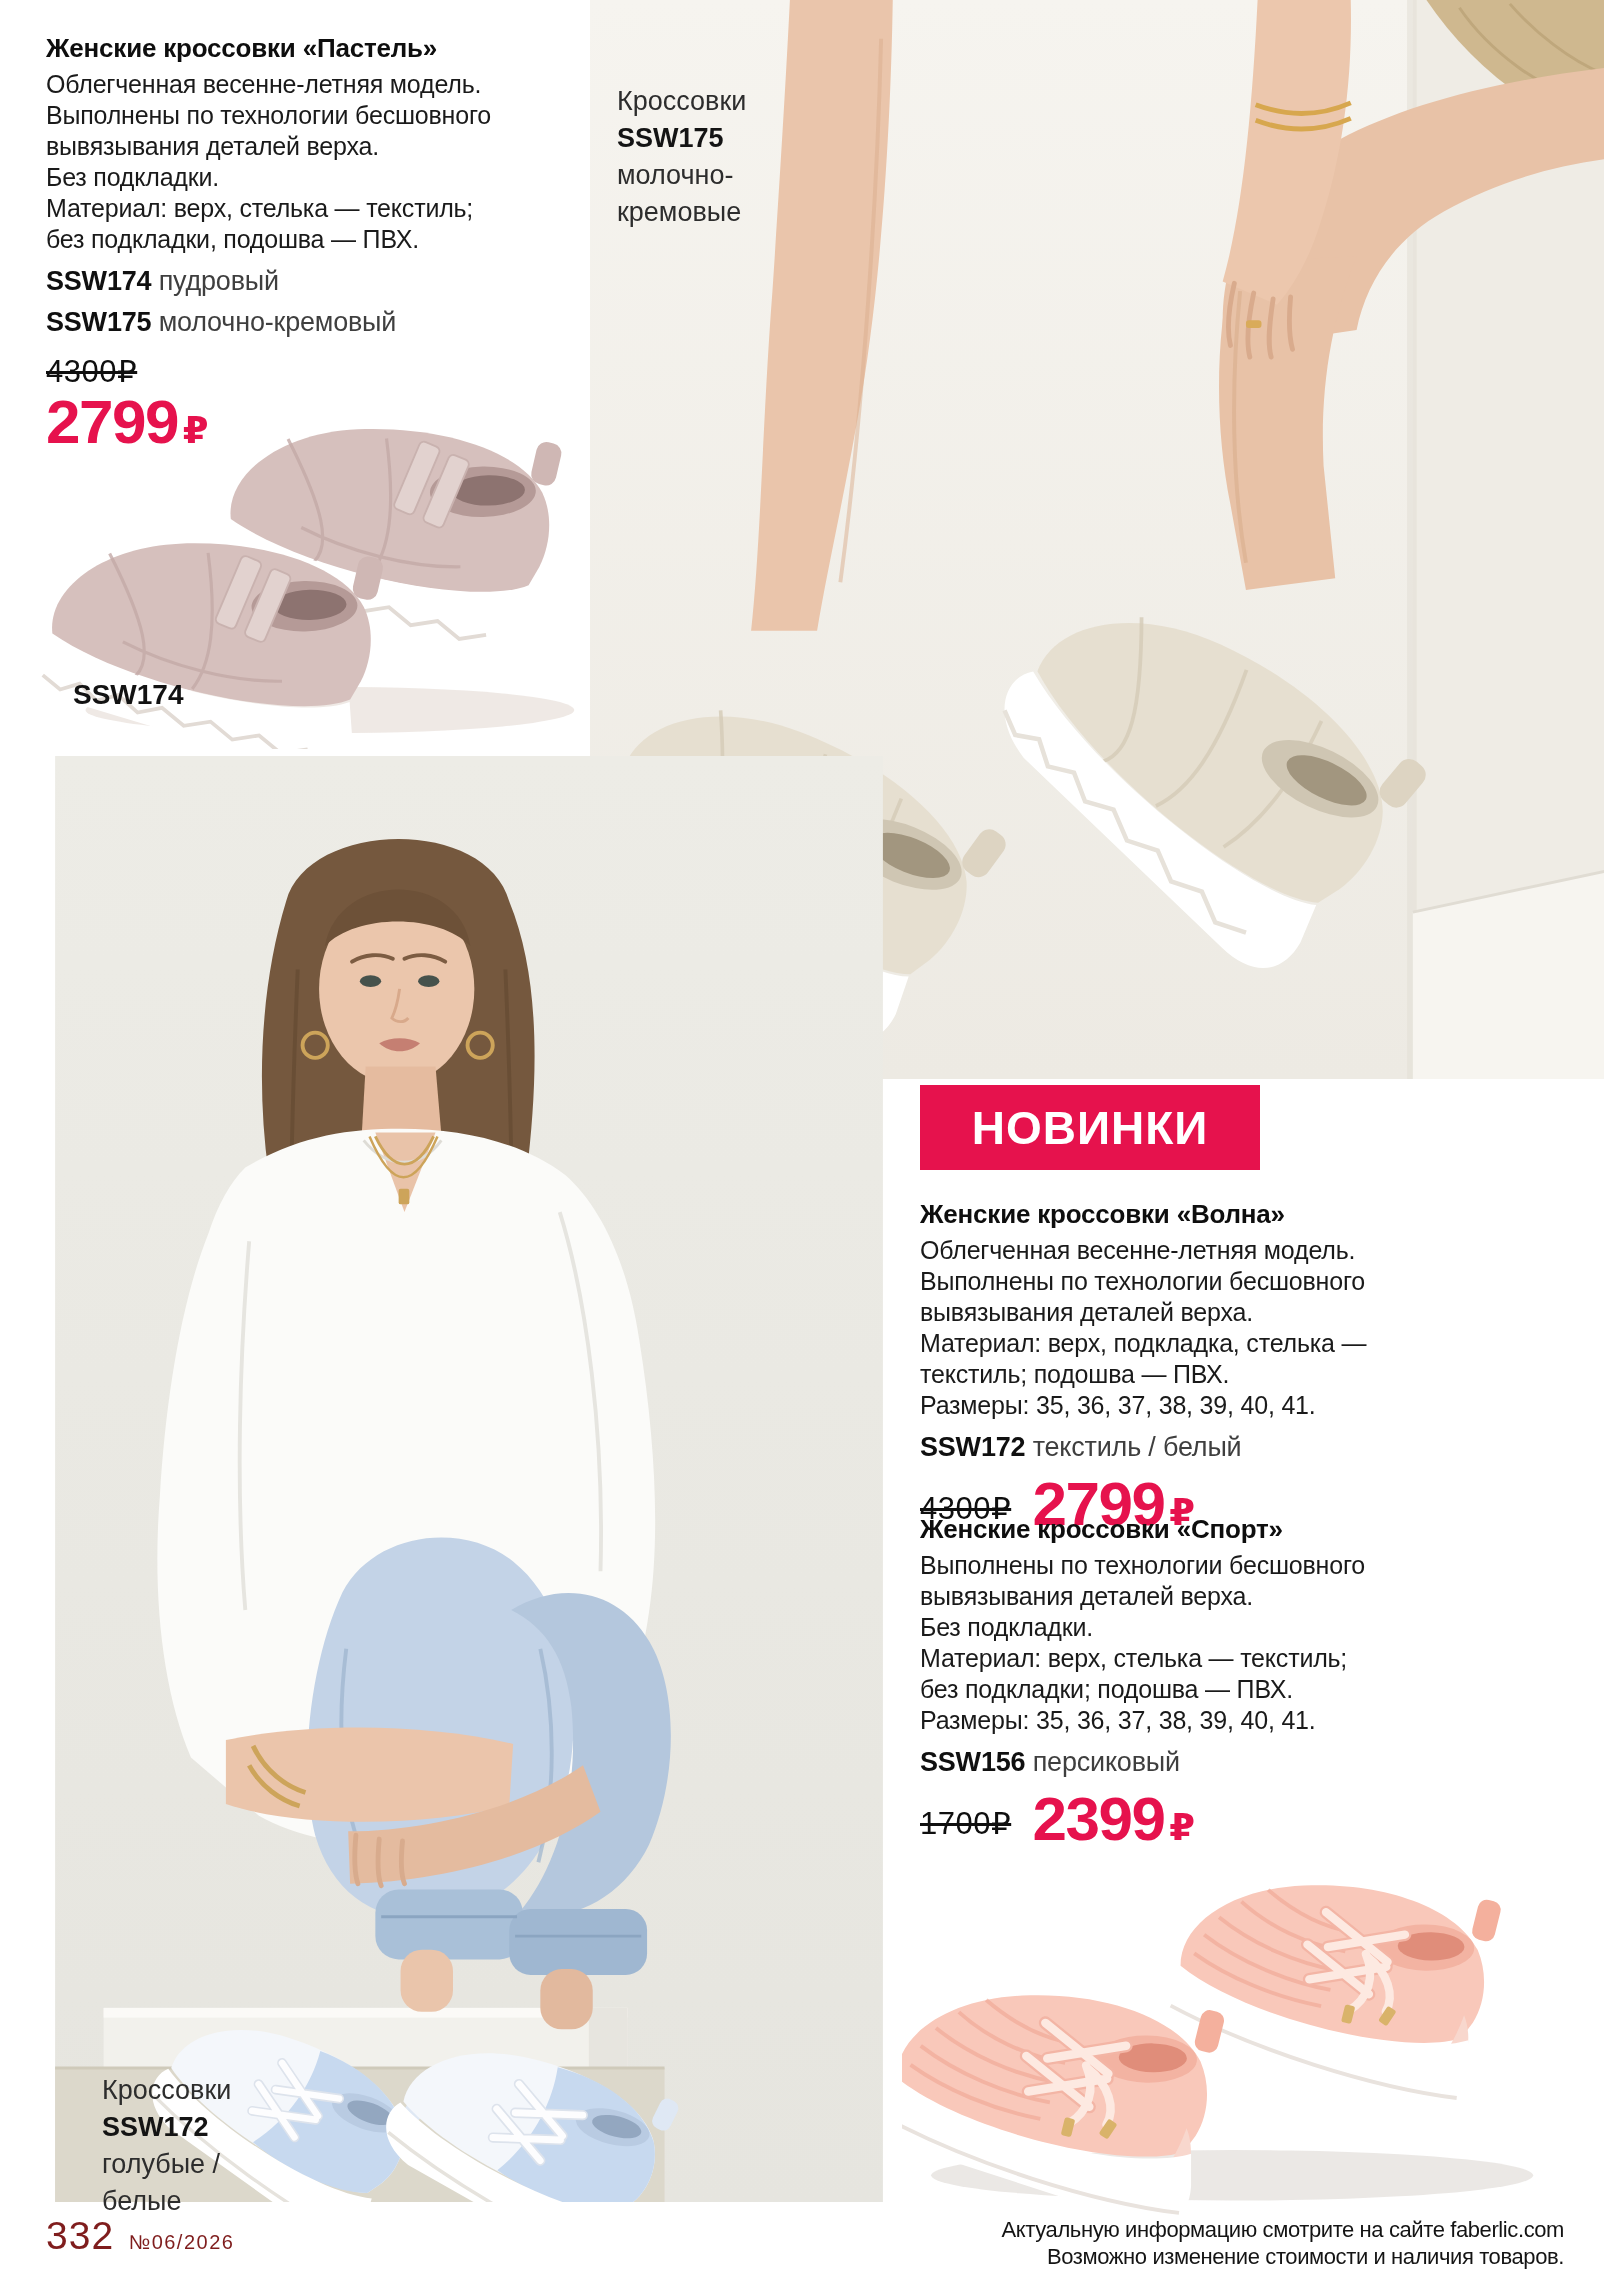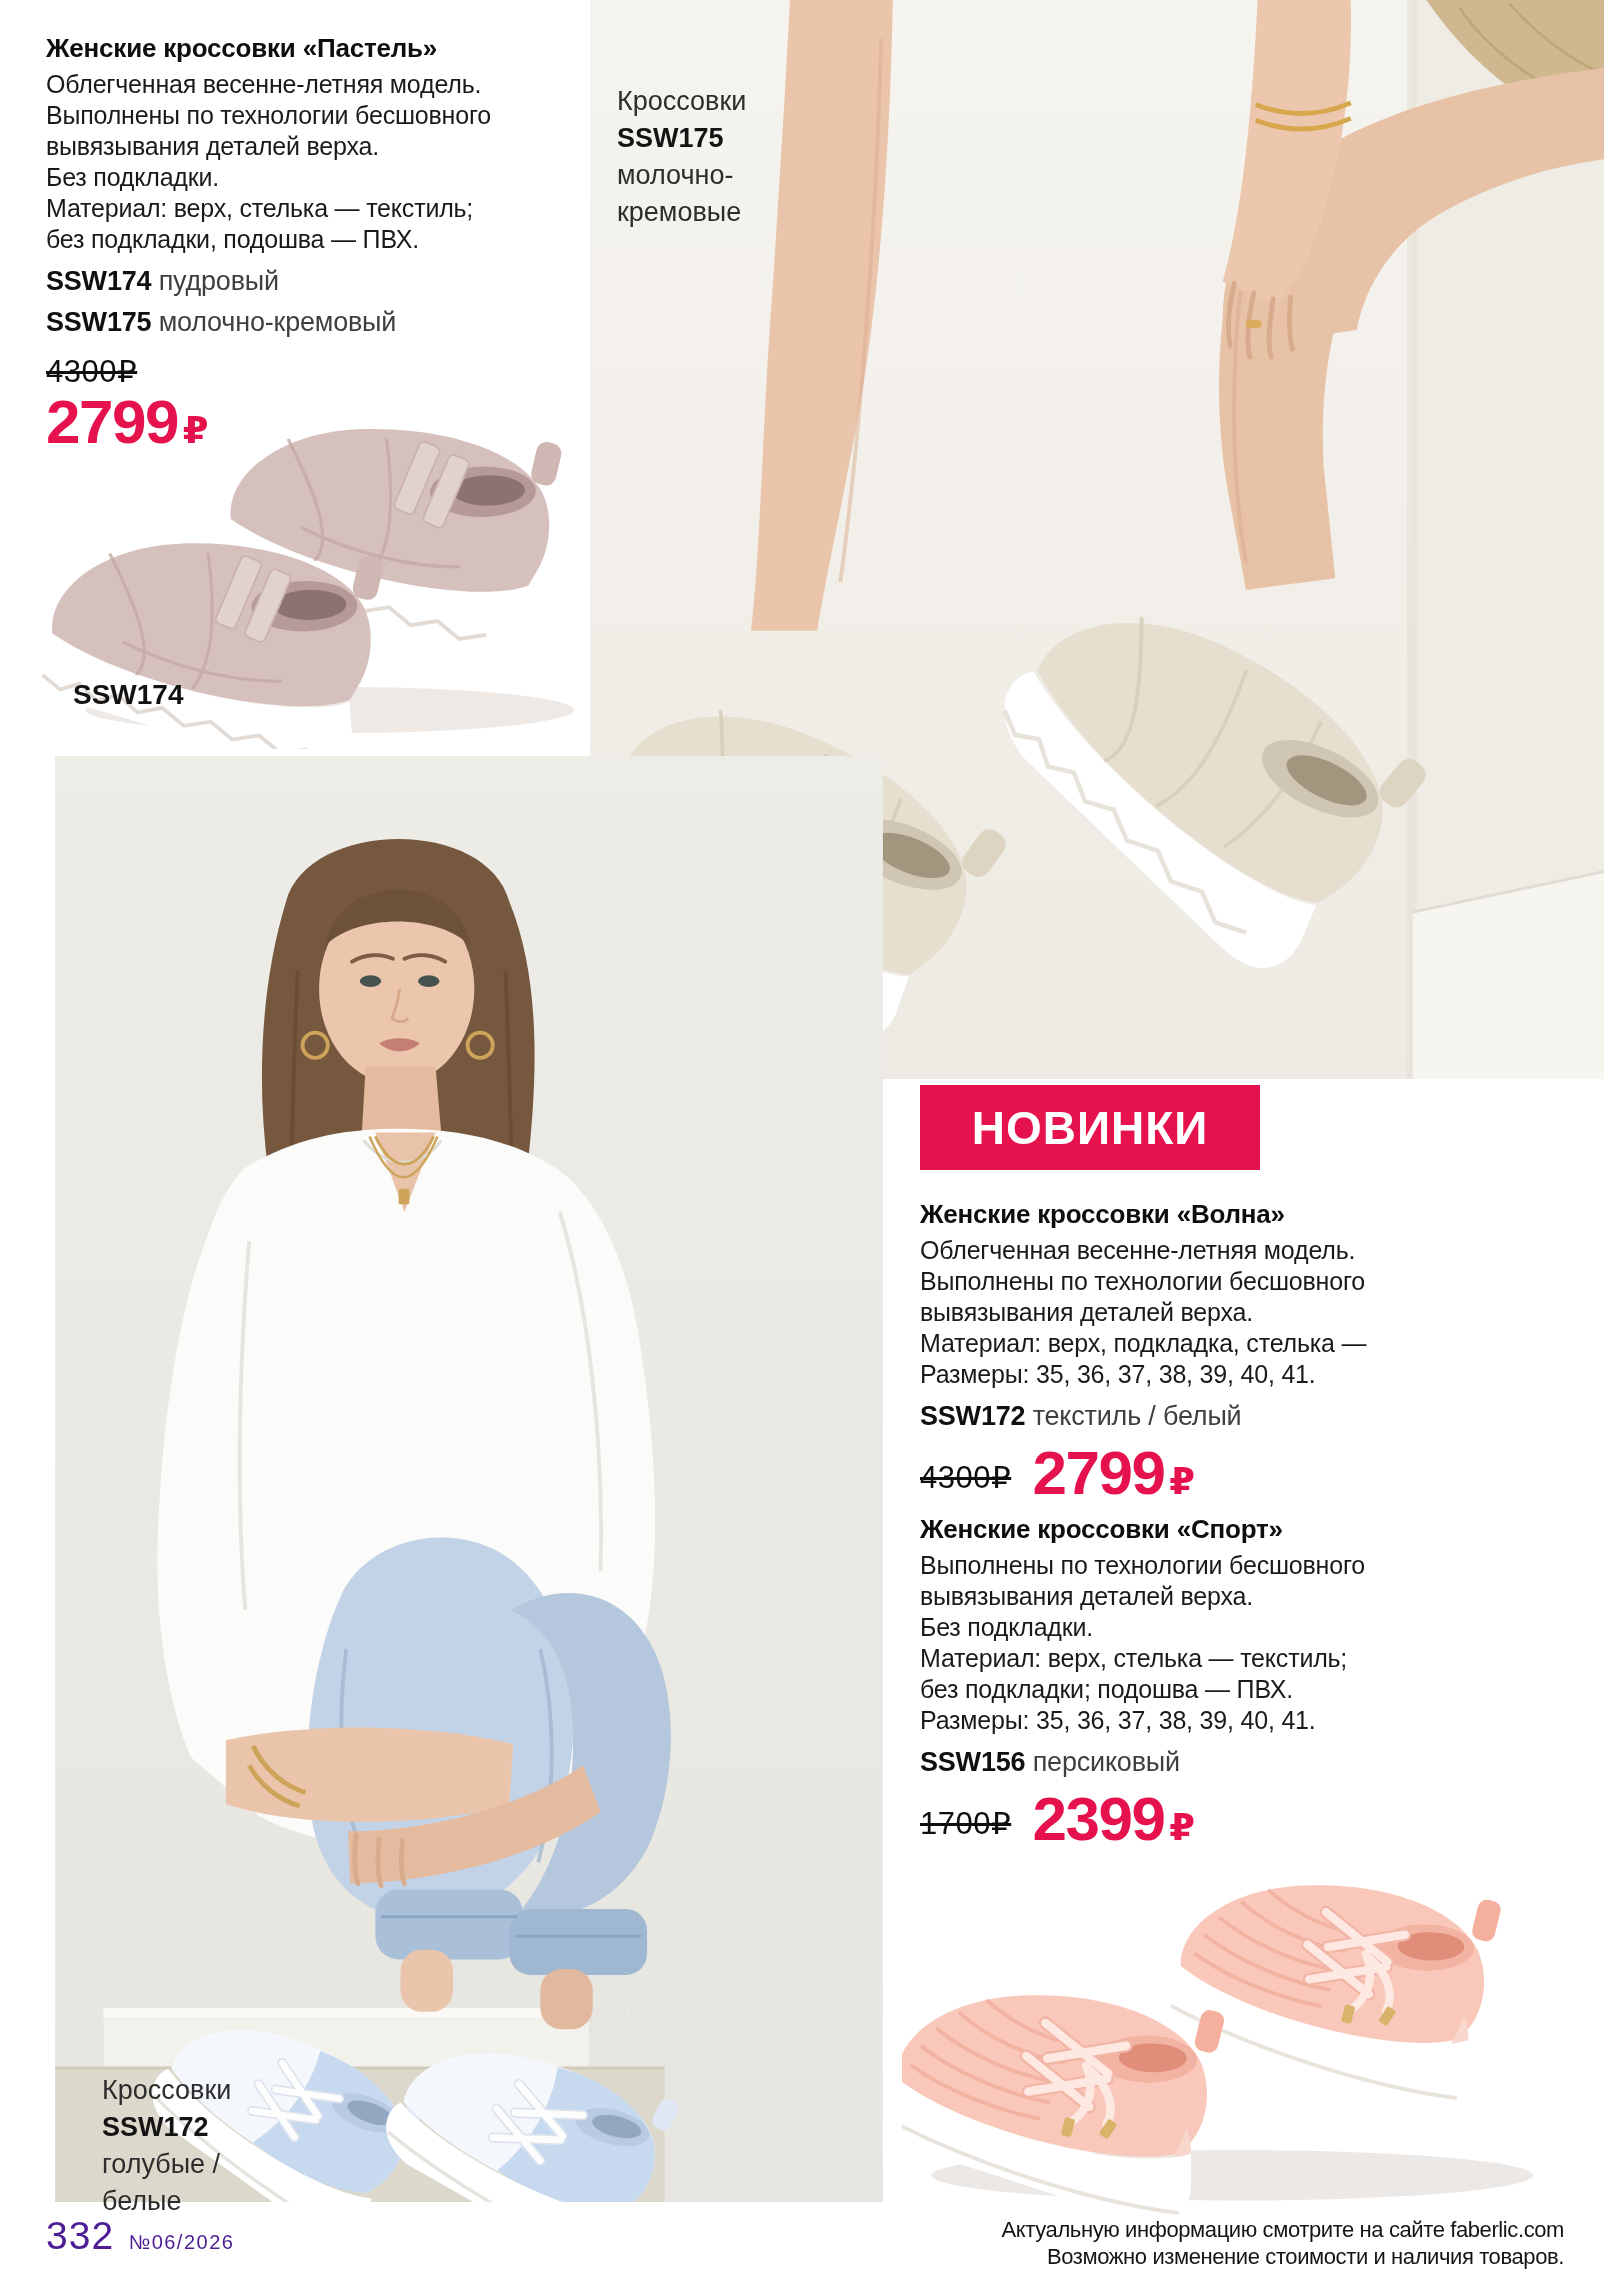--- a/index.html
+++ b/index.html
@@ -36,21 +36,21 @@
   .new-price .cur{font-size:37px;margin-left:4.9px;letter-spacing:0;}
   .price-row{display:flex;align-items:flex-end;gap:21.3px;margin-top:9.7px;}
   .price-row .old-price{margin:0 0 8.7px 0;}
 
   .photo-label{position:absolute;left:73px;top:679px;font-size:28px;font-weight:700;color:#121212;}
 
   .banner{position:absolute;left:920px;top:1085px;width:340px;height:85px;background:var(--accent);
     color:#ffffff;display:flex;align-items:center;justify-content:center;
     font-size:46px;font-weight:700;letter-spacing:1px;}
 
-  .footer-left{position:absolute;left:46px;top:2214px;display:flex;align-items:baseline;gap:14.6px;color:#4c1d95;}
+  .footer-left{position:absolute;left:46px;top:2214px;display:flex;align-items:baseline;gap:14.6px;color:#7f1d1d;}
   .pagenum{font-size:39px;letter-spacing:1px;}
   .issue{font-size:20px;letter-spacing:1.5px;}
   .footer-right{position:absolute;right:41px;top:2216px;text-align:right;
     font-size:22px;line-height:27px;color:#141414;letter-spacing:-0.4px;}
 </style>
 </head>
 <body>
 
 <div class="page">
 
@@ -252,20 +252,21 @@
     <span>НОВИНКИ</span>
   </div>
 
   <section class="block block-volna">
     <h2 class="product-title">Женские кроссовки «Волна»</h2>
     <div>
       <div class="desc-line">Облегченная весенне-летняя модель.</div>
       <div class="desc-line">Выполнены по технологии бесшовного</div>
       <div class="desc-line">вывязывания деталей верха.</div>
       <div class="desc-line">Материал: верх, подкладка, стелька —</div>
+      <div class="desc-line">текстиль; подошва — ПВХ.</div>
       <div class="desc-line">Размеры: 35, 36, 37, 38, 39, 40, 41.</div>
     </div>
     <div class="sku-line">
       <span class="sku-code">SSW172</span>
       <span class="sku-color">текстиль / белый</span>
     </div>
     <div class="price-row">
       <span class="old-price">4300₽</span>
       <span class="new-price"><span>2799</span><span class="cur">₽</span></span>
     </div>

